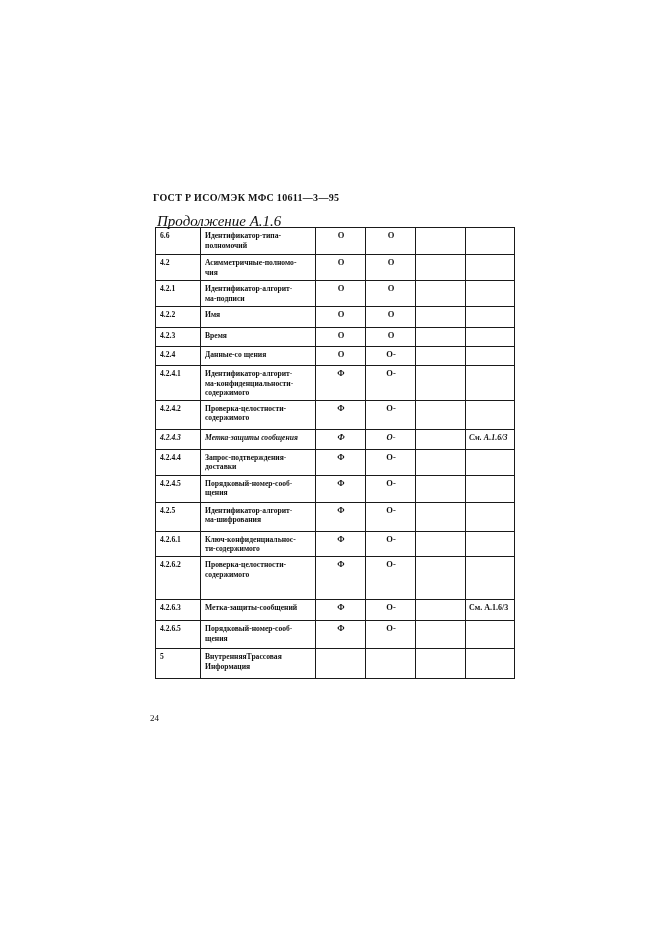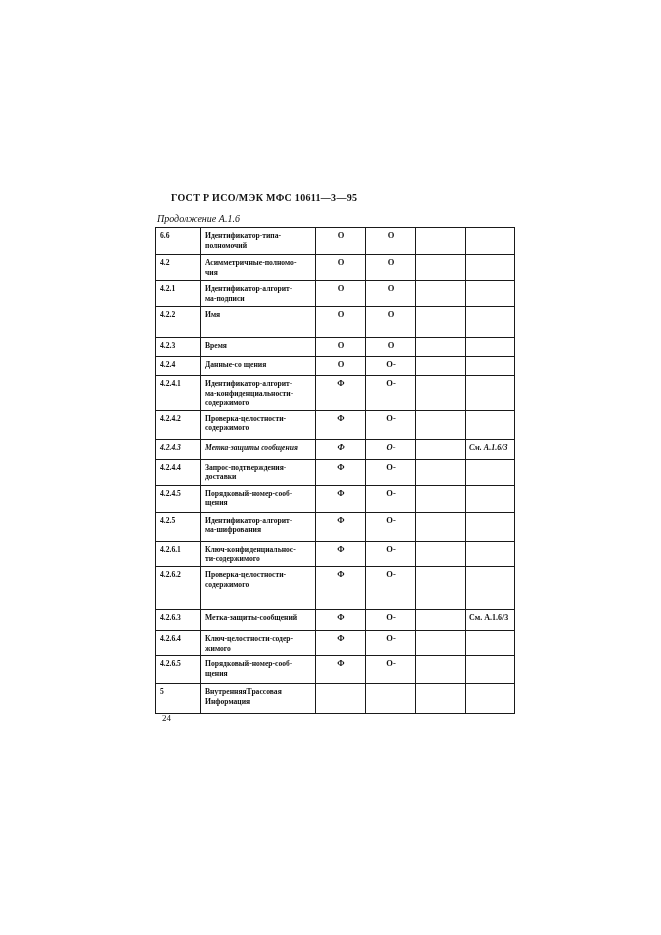--- a/index.html
+++ b/index.html
@@ -10,32 +10,32 @@
     body {
       width: 661px;
       height: 935px;
       position: relative;
       overflow: hidden;
       font-family: "Liberation Serif", "DejaVu Serif", serif;
       color: #111111;
     }
     .page-header {
       position: absolute;
-      left: 171px;
+      left: 153px;
       top: 192px;
       font-size: 10px;
       font-weight: bold;
       letter-spacing: 0.3px;
       white-space: nowrap;
     }
     .continuation {
       position: absolute;
       left: 157px;
       top: 213px;
-      font-size: 10px;
+      font-size: 15px;
       font-style: italic;
       white-space: nowrap;
     }
     table.spec {
       position: absolute;
       left: 155px;
       top: 227px;
       border-collapse: collapse;
       table-layout: fixed;
       width: 359px;
@@ -56,21 +56,21 @@
       text-align: center;
       font-size: 8.5px;
     }
     table.spec td.note {
       font-size: 8px;
       white-space: nowrap;
       padding-left: 3px;
     }
     .page-number {
       position: absolute;
-      left: 162px;
+      left: 150px;
       top: 713px;
       font-size: 9px;
       font-weight: normal;
     }
   </style>
 </head>
 <body>
 
 <div class="page-header">ГОСТ Р ИСО/МЭК МФС 10611—3—95</div>
 <div class="continuation">Продолжение А.1.6</div>
@@ -102,21 +102,21 @@
         <td class="note"></td>
       </tr>
       <tr style="height: 26px;">
         <td class="num">4.2.1</td>
         <td class="name">Идентификатор-алгорит-<br>ма-подписи</td>
         <td class="center">О</td>
         <td class="center">О</td>
         <td class="center"></td>
         <td class="note"></td>
       </tr>
-      <tr style="height: 31px;">
+      <tr style="height: 21px;">
         <td class="num">4.2.2</td>
         <td class="name">Имя</td>
         <td class="center">О</td>
         <td class="center">О</td>
         <td class="center"></td>
         <td class="note"></td>
       </tr>
       <tr style="height: 19px;">
         <td class="num">4.2.3</td>
         <td class="name">Время</td>
@@ -198,28 +198,20 @@
         <td class="note"></td>
       </tr>
       <tr style="height: 21px;">
         <td class="num">4.2.6.3</td>
         <td class="name">Метка-защиты-сообщений</td>
         <td class="center">Ф</td>
         <td class="center">О-</td>
         <td class="center"></td>
         <td class="note">См. А.1.6/3</td>
       </tr>
-      <tr style="height: 22px;">
-        <td class="num">4.2.6.4</td>
-        <td class="name">Ключ-целостности-содер-<br>жимого</td>
-        <td class="center">Ф</td>
-        <td class="center">О-</td>
-        <td class="center"></td>
-        <td class="note"></td>
-      </tr>
       <tr style="height: 28px;">
         <td class="num">4.2.6.5</td>
         <td class="name">Порядковый-номер-сооб-<br>щения</td>
         <td class="center">Ф</td>
         <td class="center">О-</td>
         <td class="center"></td>
         <td class="note"></td>
       </tr>
       <tr style="height: 30px;">
         <td class="num">5</td>

